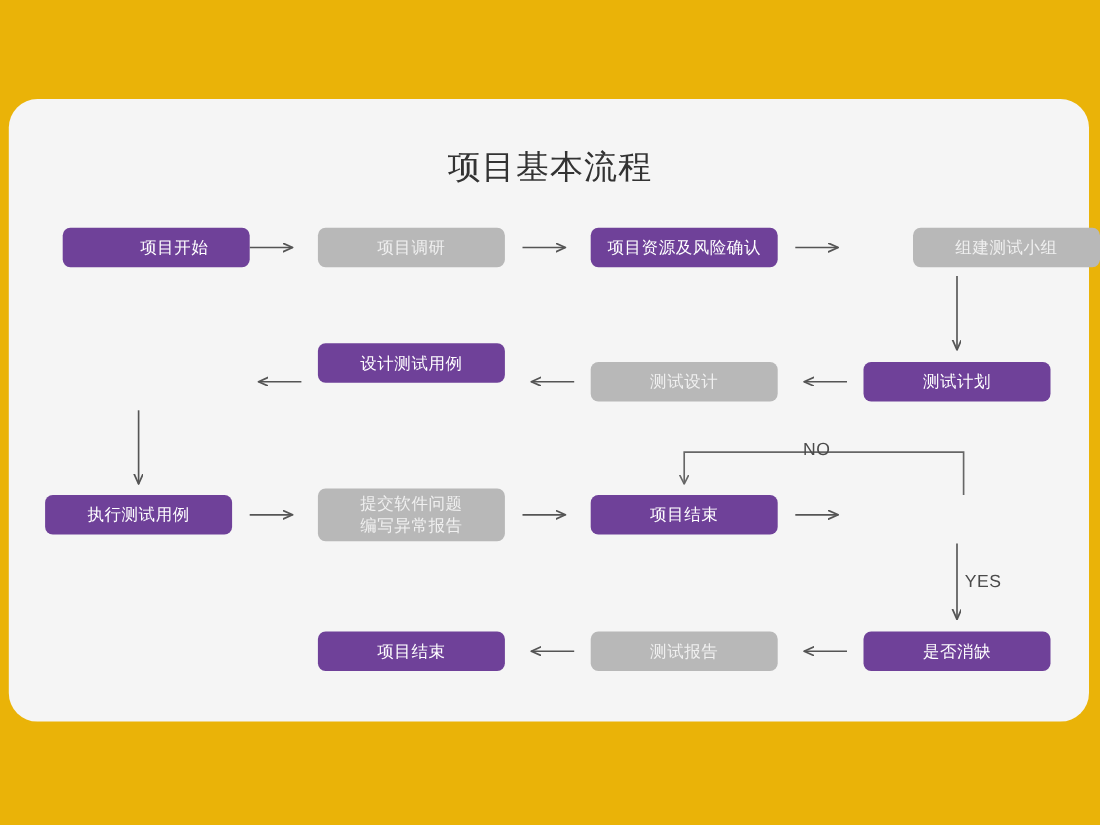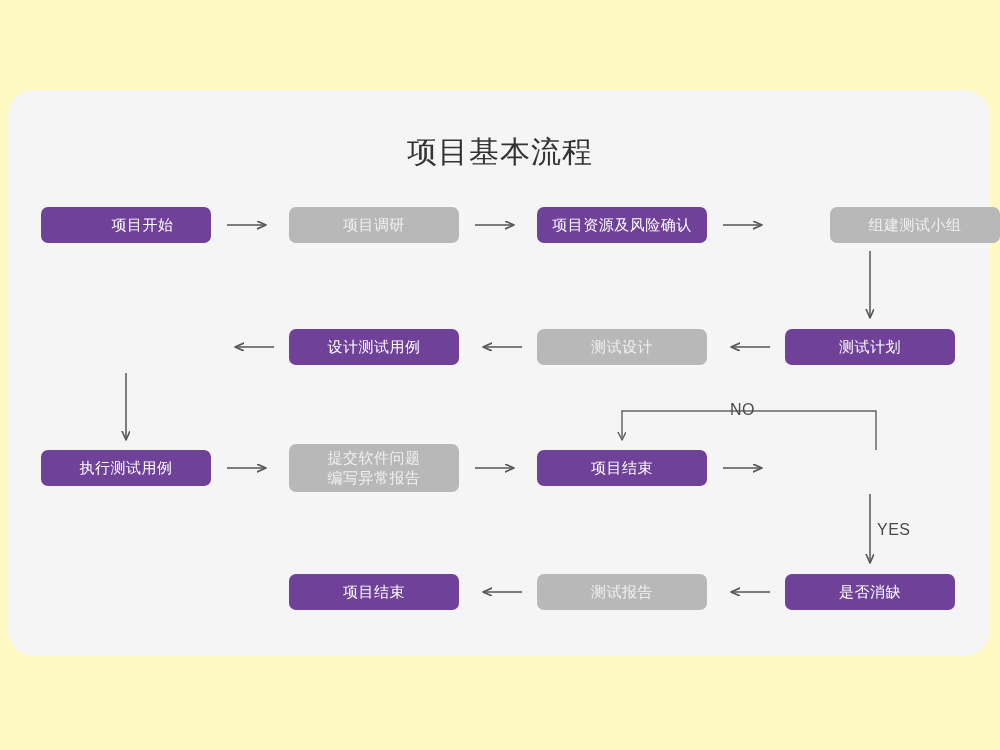--- a/index.html
+++ b/index.html
@@ -11,21 +11,21 @@
     width: 1000px;
     height: 750px;
     font-family: "Liberation Sans", "DejaVu Sans", sans-serif;
     overflow: hidden;
   }
 
   #canvas {
     position: relative;
     width: 1000px;
     height: 750px;
-    background: #fef9c3;
+    background: #eab308;
   }
 
   .card {
     position: absolute;
     left: 8px;
     top: 90px;
     width: 982px;
     height: 566px;
     background: #f5f5f5;
     border-radius: 26px;
@@ -129,26 +129,26 @@
 
         <line x1="770" y1="592" x2="731" y2="592" marker-end="url(#ah)"></line>
         <line x1="522" y1="592" x2="483" y2="592" marker-end="url(#ah)"></line>
       </g>
     </svg>
   </div>
 
   <div class="edge-label" style="left:730px; top:401px;text-align:center;">NO</div>
   <div class="edge-label" style="left:877px; top:521px;">YES</div>
 
-  <div class="node purple" style="left:41px;  top:207px; width:170px; height:36px;padding-left:33px;">项目开始</div>
+  <div class="node purple" style="left:57px;  top:207px; width:170px; height:36px;padding-left:33px;">项目开始</div>
   <div class="node gray" style="left:289px; top:207px; width:170px; height:36px;">项目调研</div>
   <div class="node purple" style="left:537px; top:207px; width:170px; height:36px;">项目资源及风险确认</div>
   <div class="node gray" style="left:785px; top:207px; width:170px; height:36px;margin-left:45px;">组建测试小组</div>
 
-  <div class="node purple" style="left:289px; top:329px; width:170px; height:36px;text-align:right;">设计测试用例</div>
+  <div class="node purple" style="left:289px; top:312px; width:170px; height:36px;text-align:right;">设计测试用例</div>
   <div class="node gray" style="left:537px; top:329px; width:170px; height:36px;">测试设计</div>
   <div class="node purple" style="left:785px; top:329px; width:170px; height:36px;">测试计划</div>
 
   <div class="node purple" style="left:41px;  top:450px; width:170px; height:36px;">执行测试用例</div>
   <div class="node gray" style="left:289px; top:444px; width:170px; height:48px;">提交软件问题
 编写异常报告</div>
   <div class="node purple" style="left:537px; top:450px; width:170px; height:36px;">项目结束</div>
 
   <div class="node purple" style="left:289px; top:574px; width:170px; height:36px;">项目结束</div>
   <div class="node gray" style="left:537px; top:574px; width:170px; height:36px;">测试报告</div>

